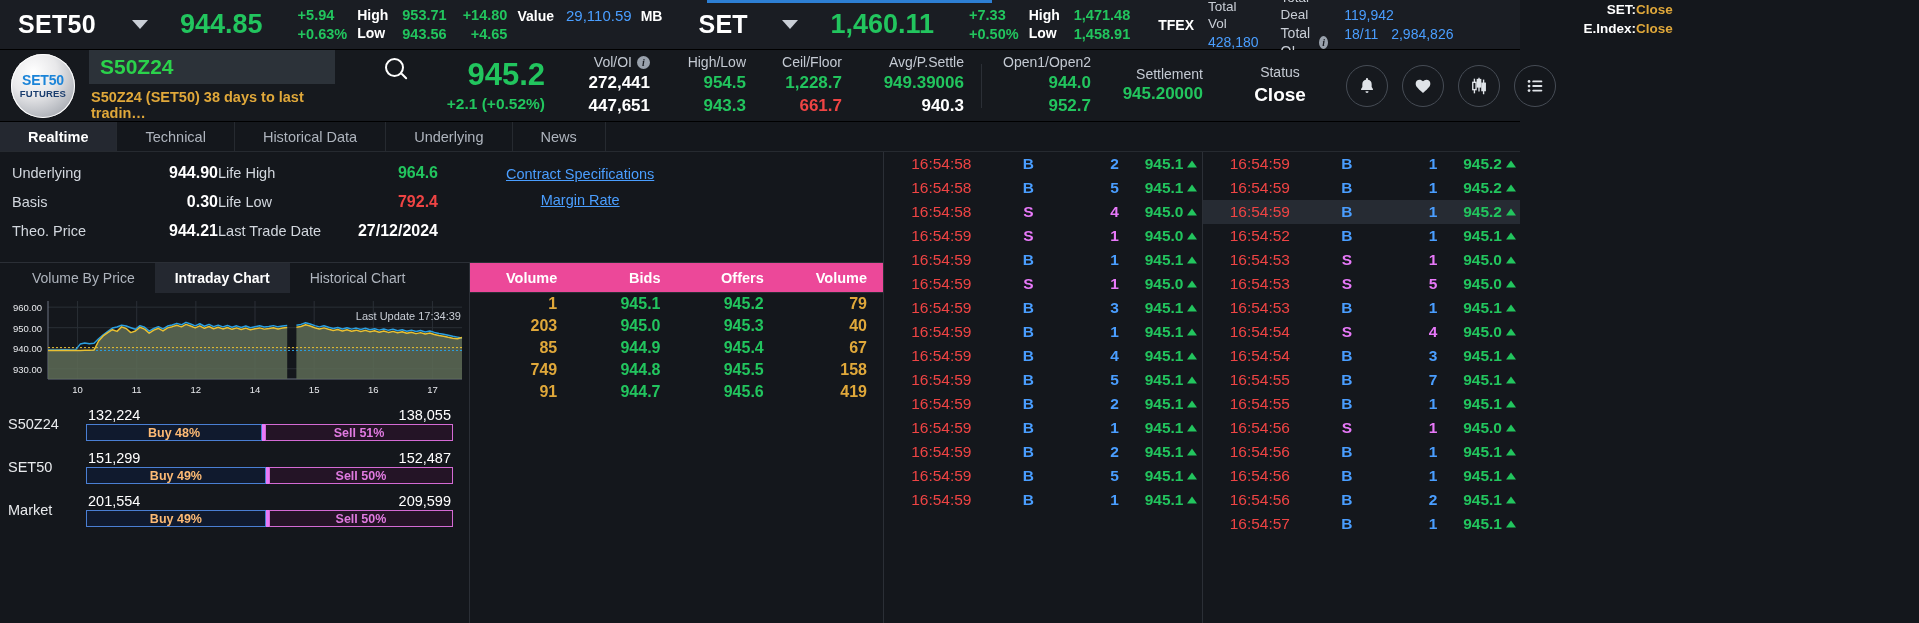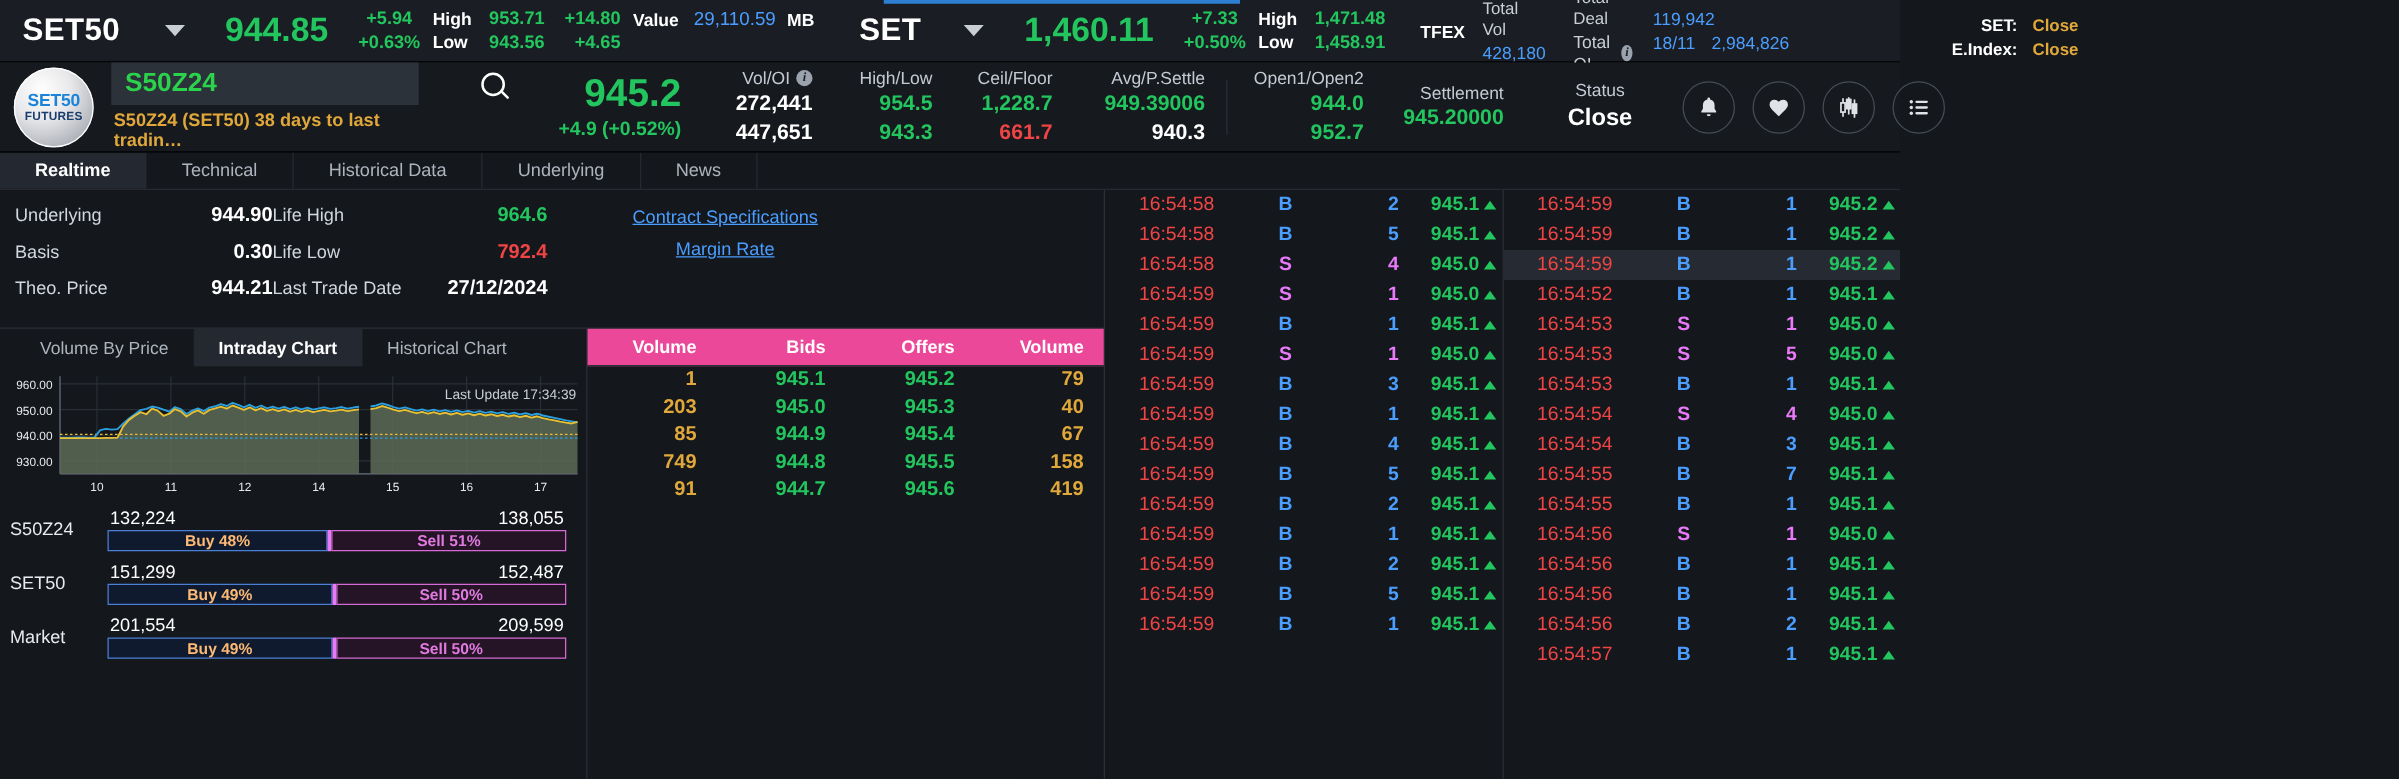--- a/index.html
+++ b/index.html
@@ -20,21 +20,21 @@
   .idx-block { display: flex; align-items: center; height: 100%; }
   .idx-name {
     font-size: 25px; font-weight: 600; color: #fff; letter-spacing: .3px;
     padding-left: 18px; min-width: 120px;
   }
   .caret-down {
     width: 0; height: 0; border-left: 8px solid transparent; border-right: 8px solid transparent;
     border-top: 9px solid #c9ced6; margin-left: 12px; margin-right: 6px;
   }
   .idx-last { font-size: 27px; font-weight: 600; color: #22c55e; margin-left: 26px; }
-  .idx-chg { margin-left: 24px; display: flex; flex-direction: column; align-items: center; line-height: 1.28; }
+  .idx-chg { margin-left: 35px; display: flex; flex-direction: column; align-items: flex-start; line-height: 1.28; }
   .idx-chg div { font-size: 14.5px; font-weight: 700; color: #22c55e; }
   .idx-hl-lab { margin-left: 10px; display: flex; flex-direction: column; line-height: 1.28; }
   .idx-hl-lab div { font-size: 14px; font-weight: 700; color: #fff; }
   .idx-hl-val { margin-left: 14px; display: flex; flex-direction: column; align-items: flex-end; line-height: 1.28; }
   .idx-hl-val div { font-size: 14.5px; font-weight: 700; color: #22c55e; }
   .idx-val2 { margin-left: 16px; display: flex; flex-direction: column; align-items: flex-end; line-height: 1.28; }
   .idx-val2 div { font-size: 14.5px; font-weight: 700; color: #22c55e; }
   .idx-vlab { margin-left: 10px; font-size: 14px; font-weight: 700; color: #fff; align-self: flex-start; margin-top: 8px; }
   .idx-vnum { margin-left: 12px; font-size: 15px; color: #4a9eff; align-self: flex-start; margin-top: 7px; }
   .idx-vunit { margin-left: 9px; font-size: 14px; font-weight: 700; color: #fff; align-self: flex-start; margin-top: 8px; }
@@ -51,21 +51,21 @@
   .info-dot {
     display: inline-flex; align-items: center; justify-content: center;
     width: 13px; height: 13px; border-radius: 50%; background: #9aa2ad; color: #1a1d23;
     font-size: 10px; font-weight: 700; font-style: italic; font-family: "Liberation Serif", serif;
   }
   .tfex-nums { display: flex; flex-direction: column; line-height: 1.3; margin-left: 16px; }
   .tfex-nums div { font-size: 14px; color: #4a9eff; }
   .tfex-nums .pair { display: flex; gap: 13px; }
 
   .setclose {
-    margin-left: auto; display: flex; align-items: flex-end; padding-right: 18px; gap: 12px;
+    margin-left: auto; display: flex; align-items: flex-start; padding-right: 18px; 
   }
   .sc-lab { display: flex; flex-direction: column; align-items: flex-end; line-height: 1.42; }
   .sc-lab div { font-size: 13.5px; font-weight: 700; color: #fff; }
   .sc-val { display: flex; flex-direction: column; line-height: 1.42; }
   .sc-val div { font-size: 13.5px; font-weight: 700; color: #e0a83a; }
 
   
   .quote-header {
     height: 72px; background: #16191e; display: flex; align-items: center;
     border-bottom: 1px solid #000; position: relative;
@@ -311,21 +311,21 @@
     <div class="sym-col">
       <div class="sym-box">
         <input type="text" value="S50Z24" style="">
         <span class="mag"></span>
       </div>
       <div class="sym-sub">S50Z24 (SET50) 38 days to last tradin…</div>
     </div>
 
     <div class="price-col">
       <div class="p">945.2</div>
-      <div class="c">+4.9 (+0.52%)</div>
+      <div class="c">+2.1 (+0.52%)</div>
     </div>
 
     <div class="stats">
       <div class="stat">
         <div class="h">
           <span>Vol/OI</span>
           <span class="info-dot">i</span>
         </div>
         <div class="v1 w">272,441</div>
         <div class="v2 w">447,651</div>

